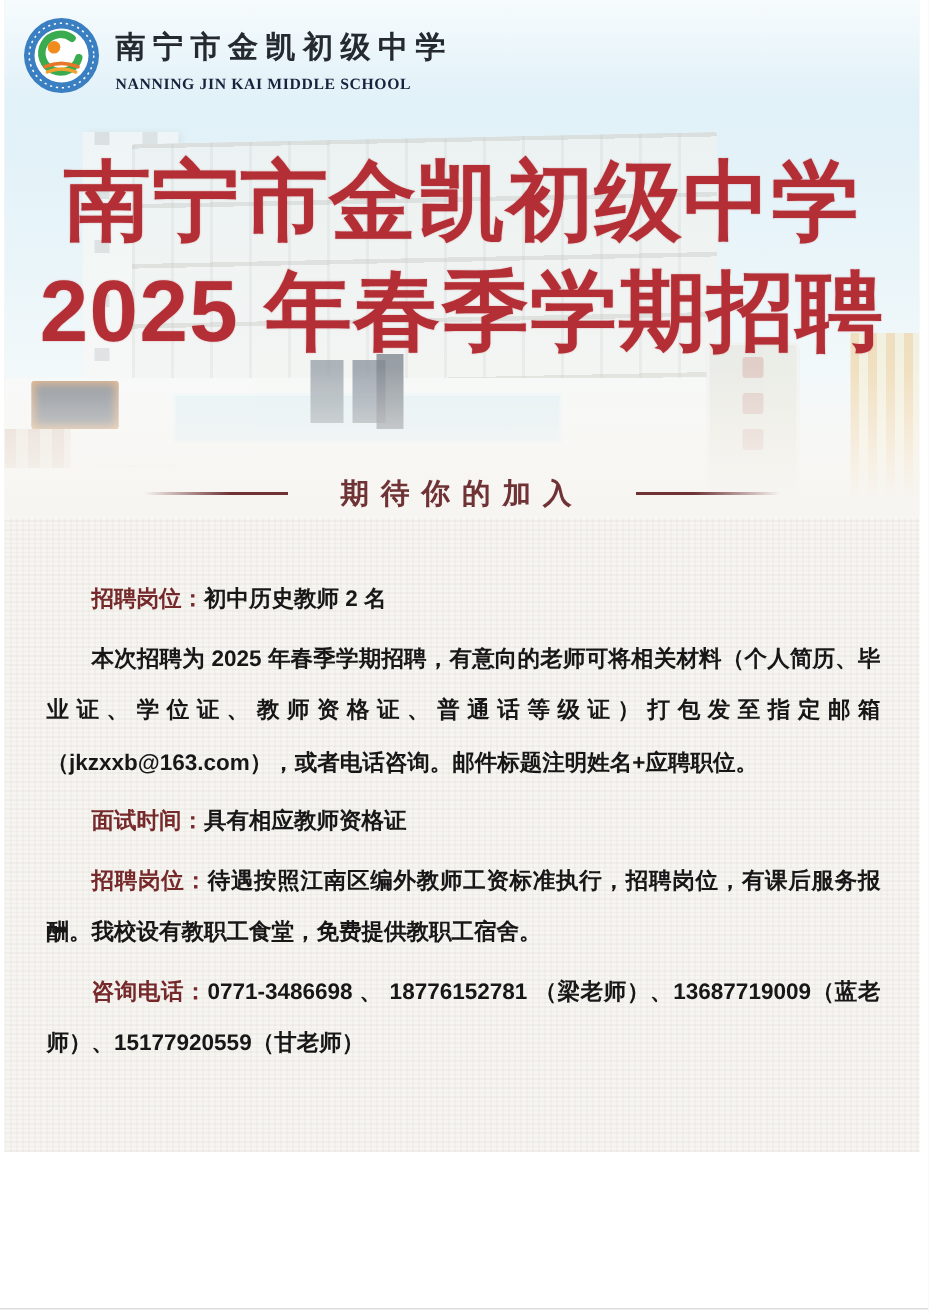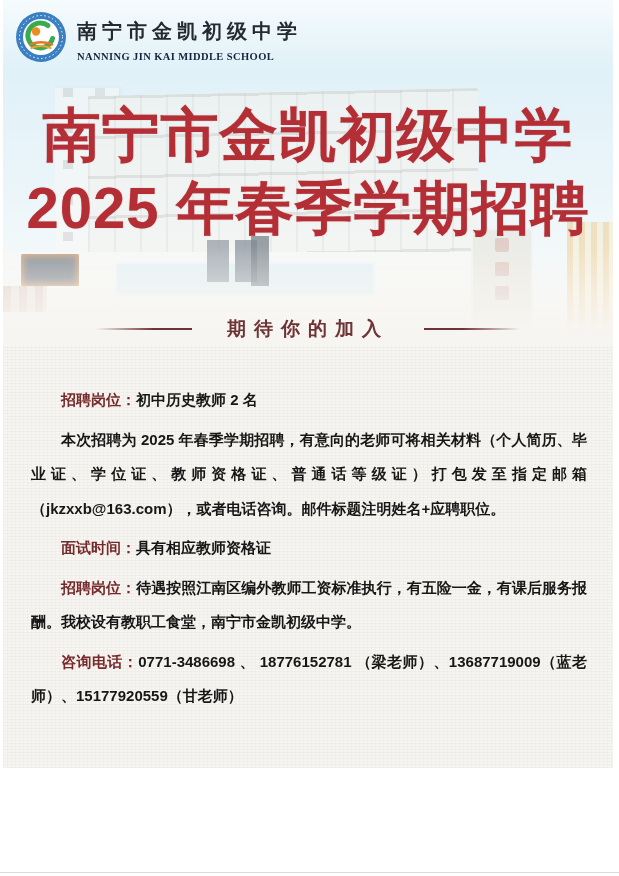--- a/index.html
+++ b/index.html
@@ -190,18 +190,18 @@
   <div class="divider">
     <span class="dline left"></span>
     <span class="dtext">期待你的加入</span>
     <span class="dline right"></span>
   </div>
 
   <section class="details">
     <p class="para"><span class="plabel">招聘岗位：</span><span>初中历史教师 2 名</span></p>
     <p class="para"><span class="plabel"></span><span>本次招聘为 2025 年春季学期招聘，有意向的老师可将相关材料（个人简历、毕业证、学位证、教师资格证、普通话等级证）打包发至指定邮箱（jkzxxb@163.com），或者电话咨询。邮件标题注明姓名+应聘职位。</span></p>
     <p class="para"><span class="plabel">面试时间：</span><span>具有相应教师资格证</span></p>
-    <p class="para"><span class="plabel">招聘岗位：</span><span>待遇按照江南区编外教师工资标准执行，有五险一金，有课后服务报酬。我校设有教职工食堂，南宁市金凯初级中学。</span></p>
+    <p class="para"><span class="plabel">招聘岗位：</span><span>待遇按照江南区编外教师工资标准执行，招聘岗位，有课后服务报酬。我校设有教职工食堂，免费提供教职工宿舍。</span></p>
     <p class="para"><span class="plabel">咨询电话：</span><span>0771-3486698 、 18776152781 （梁老师）、13687719009（蓝老师）、15177920559（甘老师）</span></p>
   </section>
 
 </div>
 <div class="bottom-edge"></div>
 
 </body></html>

